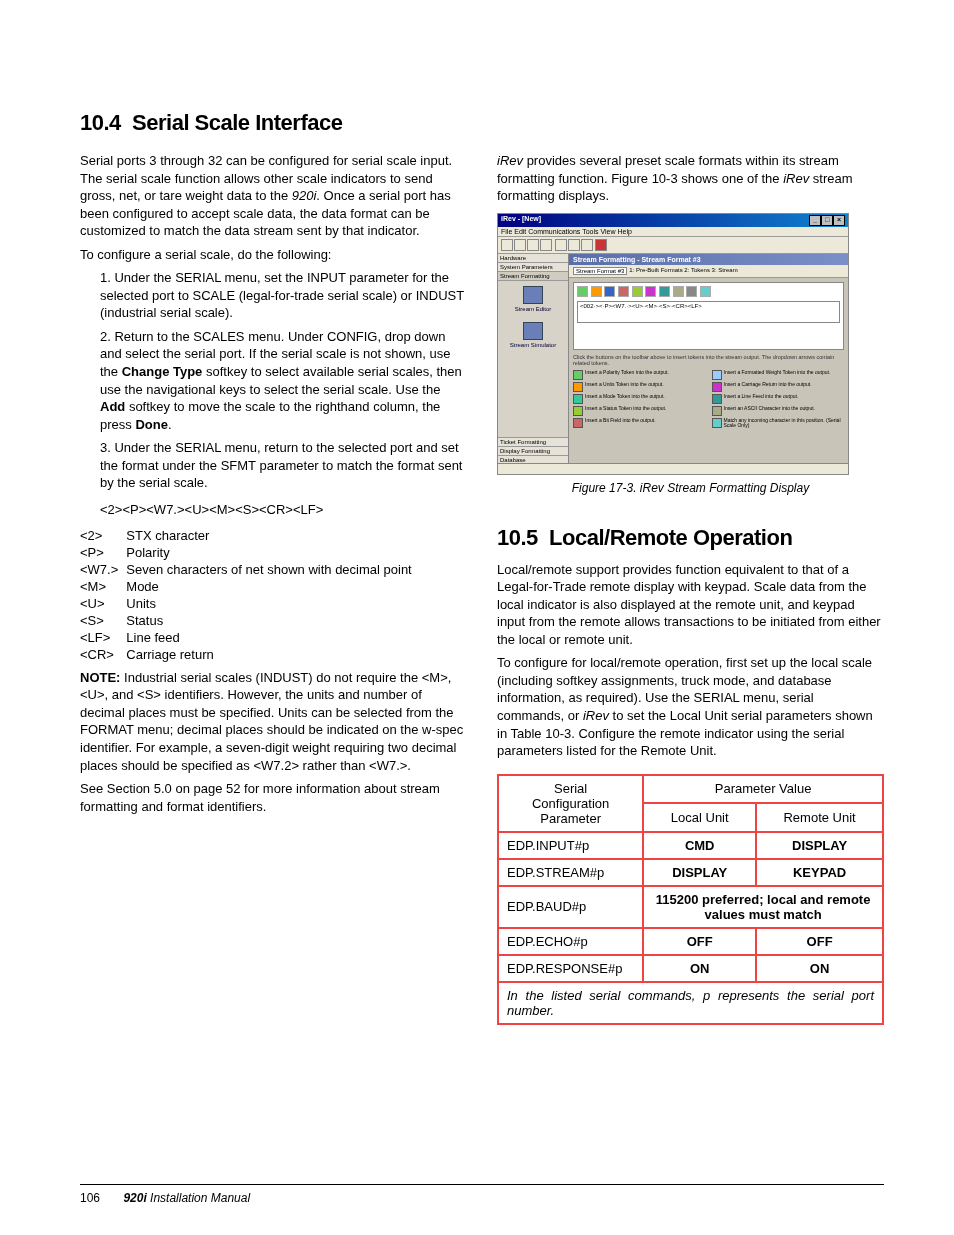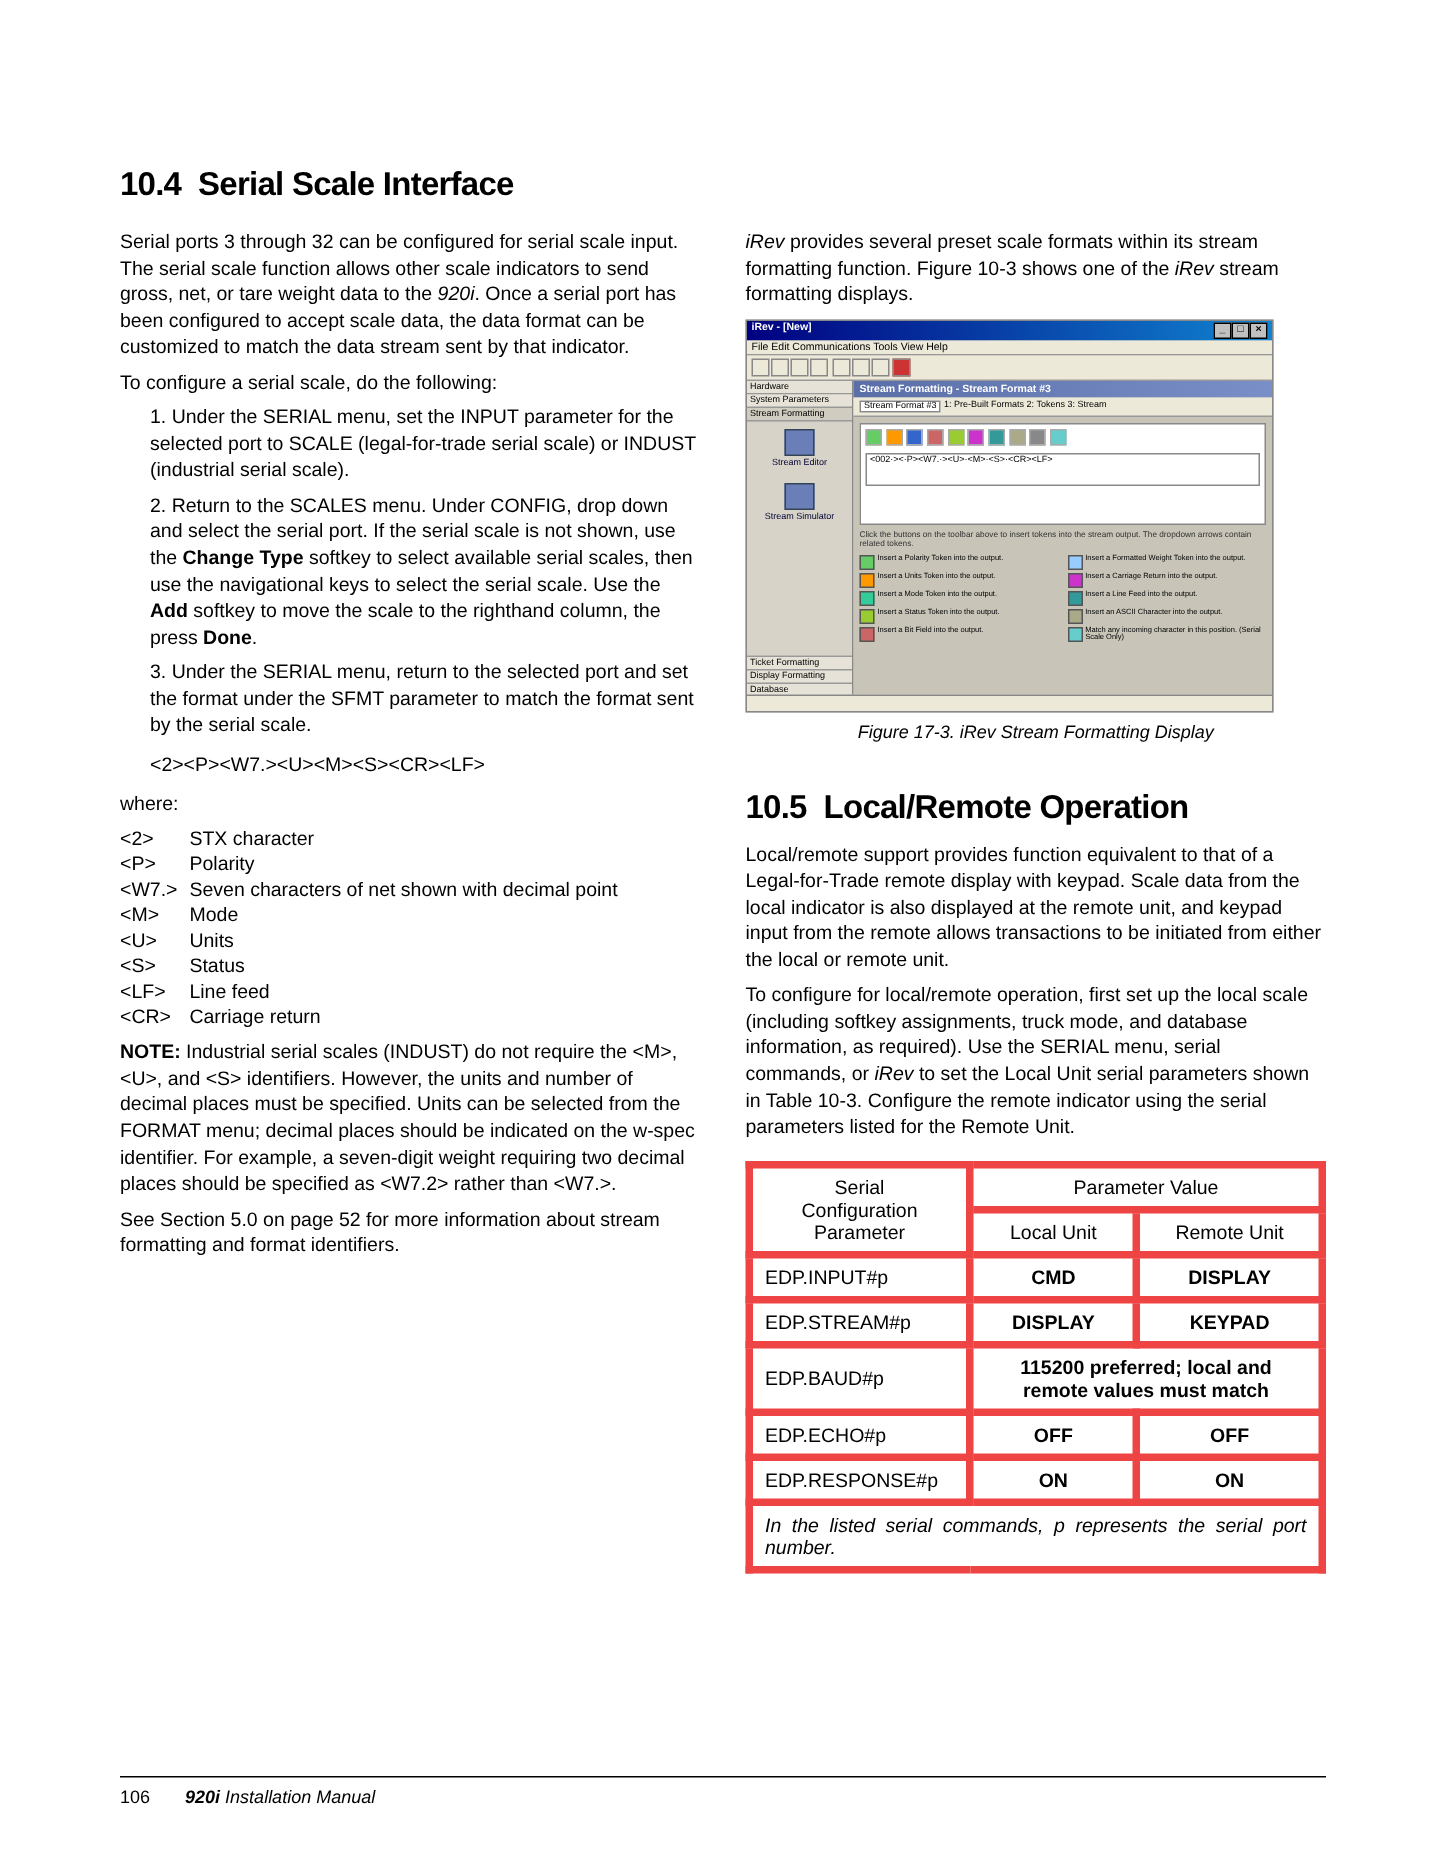--- a/index.html
+++ b/index.html
@@ -130,21 +130,21 @@
     text-align:center; font-style:italic; font-size:12px; margin-top:6px;
   }
   
   table.param {
     border-collapse: collapse;
     width: 100%;
     margin-top: 14px;
     font-size: 13px;
   }
   table.param th, table.param td {
-    border: 5px solid #ef4444;
+    border: 2px solid #ef4444;
     padding: 5px 8px;
     text-align: left;
     vertical-align: middle;
   }
   table.param th { font-weight: normal; text-align:center;}
   table.param .center { text-align:center;font-weight:bold;}
   .tbl-caption {
     text-align:center; font-style:italic; font-size:12px; margin-top:8px;
   }
   .footer {
@@ -180,21 +180,20 @@
 
       <p class="body-text indent">
         <span>2. Return to the SCALES menu. Under CONFIG, drop down and select the serial port. If the serial scale is not shown, use the </span><span class="bold">Change Type</span><span> softkey to select available serial scales, then use the navigational keys to select the serial scale. Use the </span><span class="bold">Add</span><span> softkey to move the scale to the righthand column, the press </span><span class="bold">Done</span><span>.</span>
       </p>
 
       <p class="body-text indent">3. Under the SERIAL menu, return to the selected port and set the format under the SFMT parameter to match the format sent by the serial scale.</p>
 
 
       <div class="code-line">&lt;2&gt;&lt;P&gt;&lt;W7.&gt;&lt;U&gt;&lt;M&gt;&lt;S&gt;&lt;CR&gt;&lt;LF&gt;</div>
 
-      <div class="body-text">where:</div>
 
       <table class="token-defs">
         <tbody>
             <tr>
               <td>&lt;2&gt;</td>
               <td>STX character</td>
             </tr>
         <tr>
               <td>&lt;P&gt;</td>
               <td>Polarity</td>

